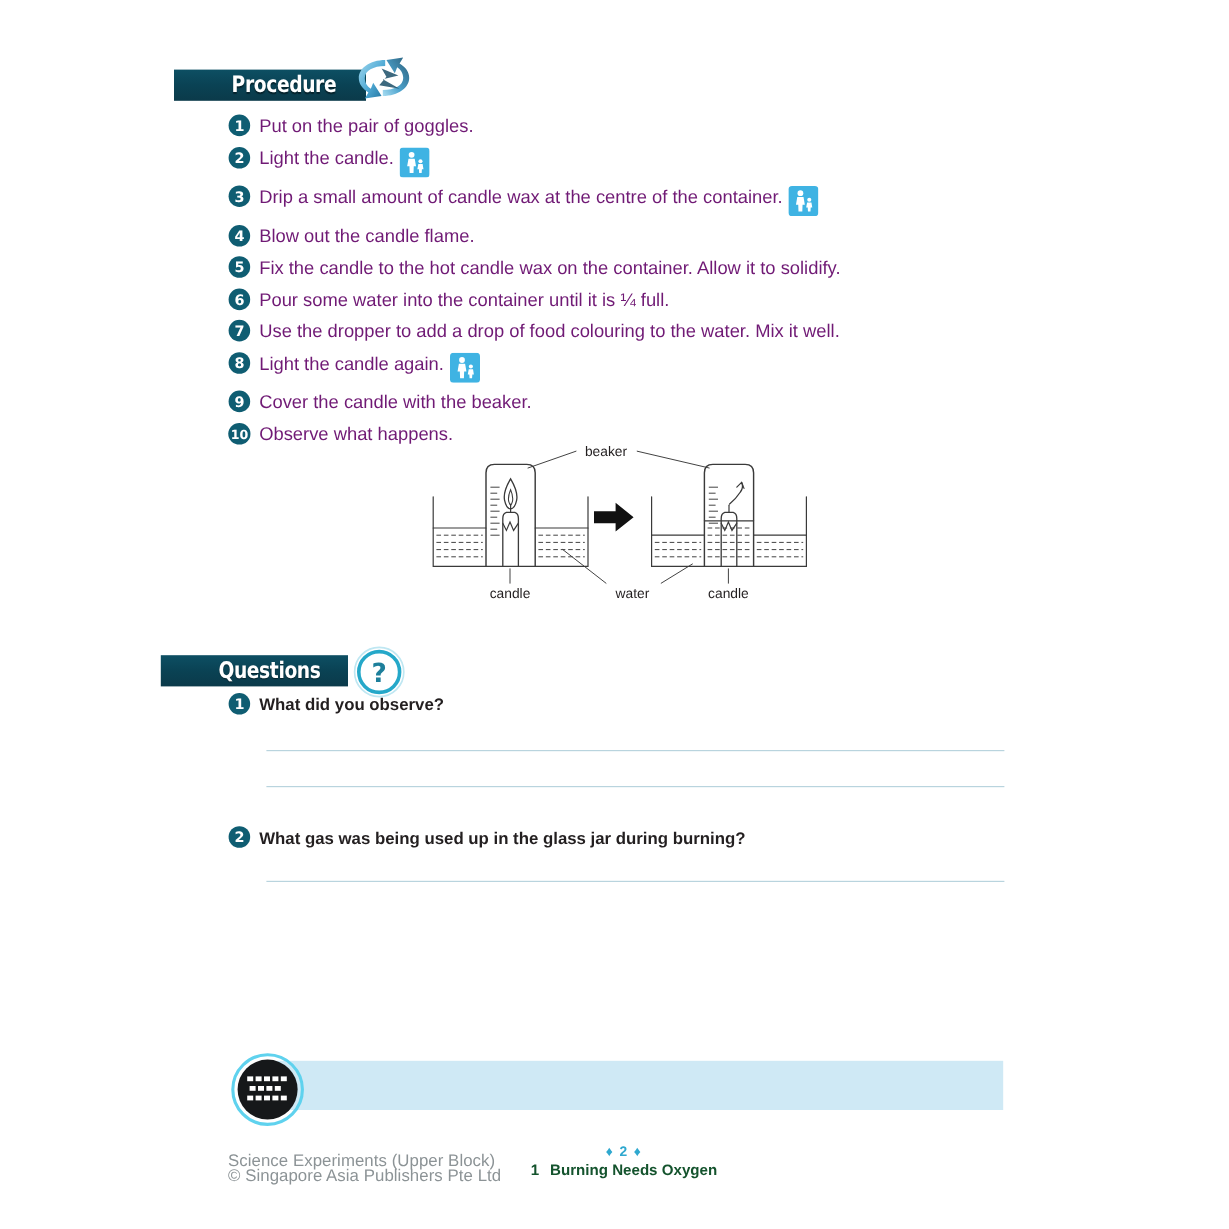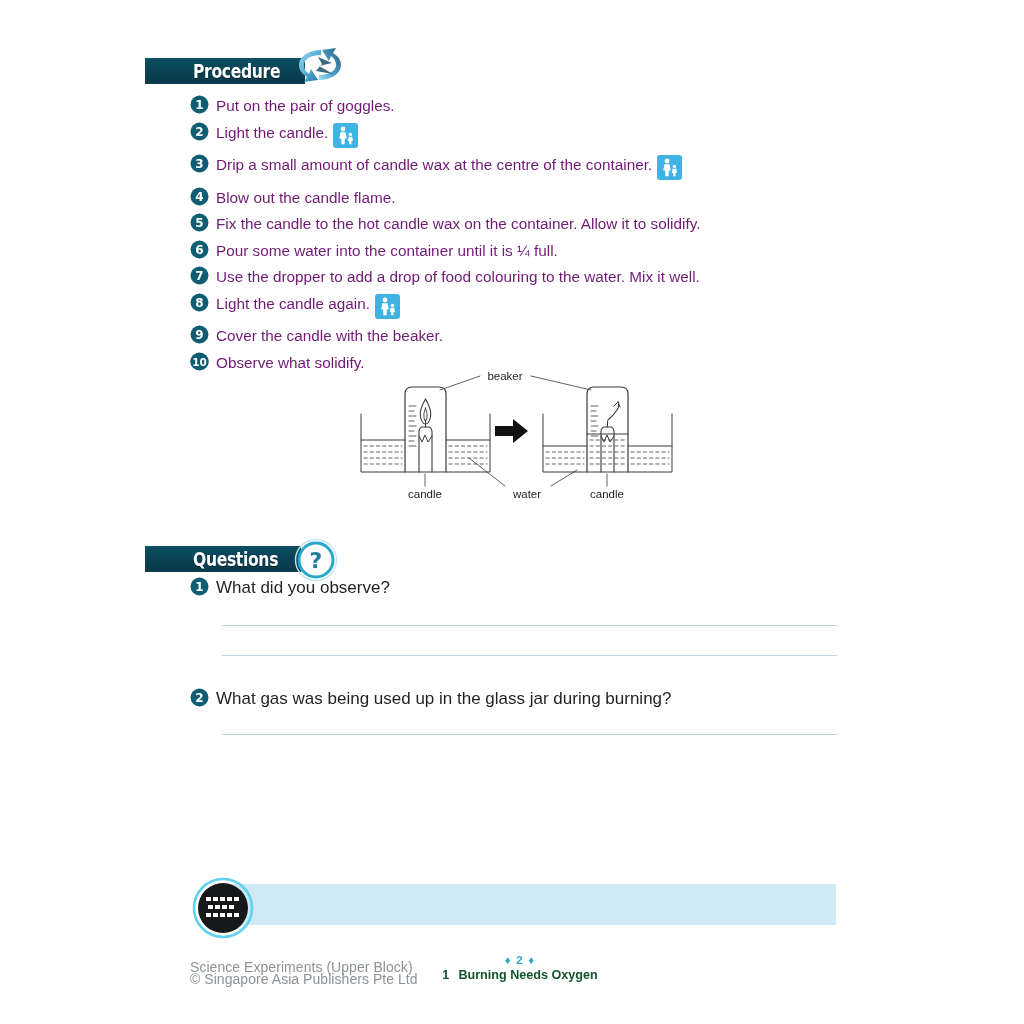--- a/index.html
+++ b/index.html
@@ -86,23 +86,24 @@
   }
   .sup-icon svg { display: block; }
 
   
   .q-item {
     display: flex;
     align-items: flex-start;
     line-height: 1;
   }
   .q-text {
-    font-size: 17px;
+    font-size: 14px;
     line-height: 19px;
     white-space: nowrap;
+    font-weight: bold;
   }
   .answer-line {
     position: absolute;
     height: 0;
     border-top: 1.3px solid #b9d4de;
   }
 
   
   .diagram {
     position: absolute;
@@ -323,21 +324,21 @@
       <span class="step-text">Cover the candle with the beaker.</span>
     </div>
 
     <div class="step">
       <span class="step-num">
         <svg width="19" height="19" viewBox="0 0 19 19">
             <ellipse cx="9.5" cy="9.5" rx="9.3" ry="9" fill="#0f5d72"></ellipse>
             <text x="9.5" y="14" text-anchor="middle" font-family="DejaVu Sans, sans-serif" font-size="10.5" font-weight="bold" fill="#ffffff">10</text>
           </svg>
       </span>
-      <span class="step-text">Observe what solidify.</span>
+      <span class="step-text">Observe what happens.</span>
     </div>
   </div>
 
   <div class="diagram">
     <svg width="345" height="150" viewBox="0 0 345 150">
       <g stroke="#3a3a3a" stroke-width="1" fill="none" stroke-linecap="round">
 
         <path d="M16 56 L16 114 L145 114 L145 56"></path>
 
         <path d="M16 82 L60 82"></path>
@@ -431,21 +432,21 @@
         <path d="M262 116 L262 128" stroke-width="0.8"></path>
       </g>
 
       <text x="160" y="22" text-anchor="middle" font-family="Liberation Sans, sans-serif" font-size="11.5" fill="#231f20">beaker</text>
       <text x="80" y="140" text-anchor="middle" font-family="Liberation Sans, sans-serif" font-size="11.5" fill="#231f20">candle</text>
       <text x="182" y="140" text-anchor="middle" font-family="Liberation Sans, sans-serif" font-size="11.5" fill="#231f20">water</text>
       <text x="262" y="140" text-anchor="middle" font-family="Liberation Sans, sans-serif" font-size="11.5" fill="#231f20">candle</text>
     </svg>
   </div>
 
-  <div class="banner-wrap" style="left:145px; top:546px;">
+  <div class="banner-wrap" style="left:134px; top:546px;">
     <div class="banner-bar" style="width:156px;">
       <span class="banner-title">Questions</span>
     </div>
   </div>
   <div class="banner-icon" style="left:294px; top:538px; width:44px; height:44px;">
     <svg width="44" height="44" viewBox="0 0 44 44">
       <circle cx="22" cy="22" r="17" fill="#ffffff" stroke="#25a8c9" stroke-width="3"></circle>
       <circle cx="22" cy="22" r="20.5" fill="none" stroke="#bfe7f2" stroke-width="1.4"></circle>
       <text x="22" y="30" text-anchor="middle" font-family="DejaVu Sans, sans-serif" font-size="22" font-weight="bold" fill="#1d7f9b">?</text>
     </svg>

